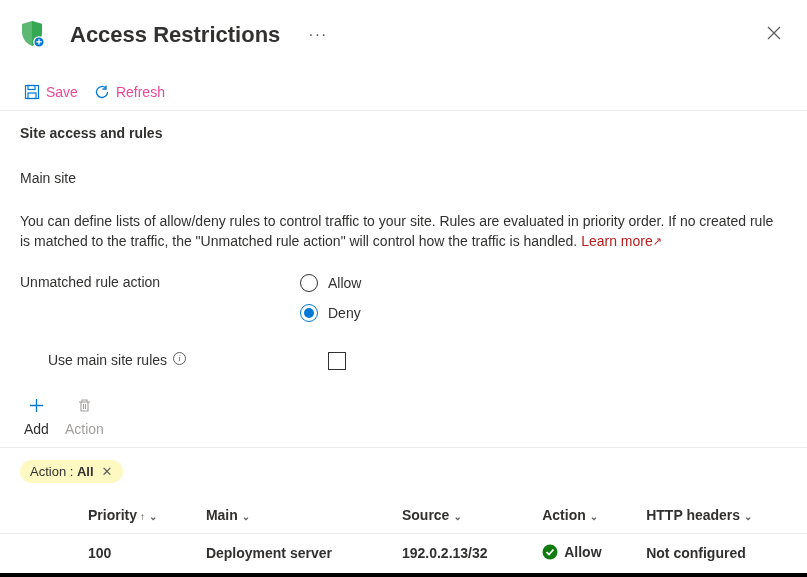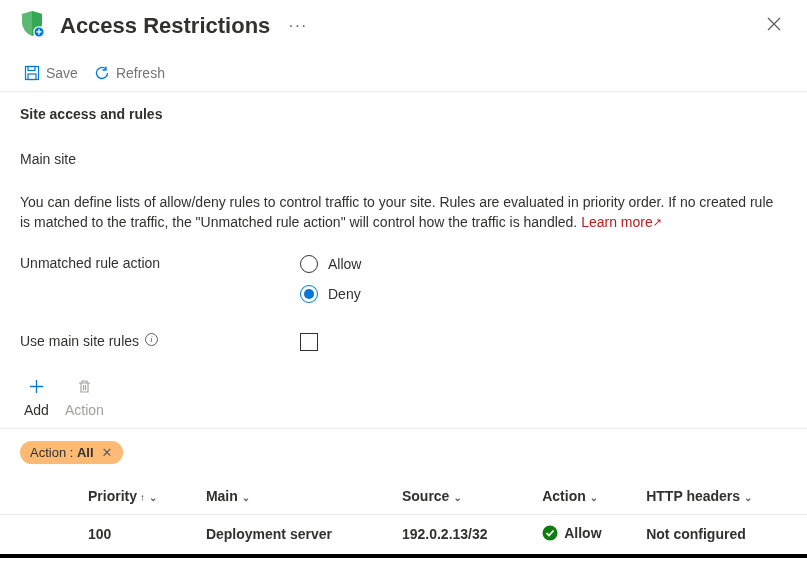--- a/index.html
+++ b/index.html
@@ -16,38 +16,38 @@
     align-items: center;
     padding: 10px 20px 6px 20px;
   }
   .header .shield {
     flex-shrink: 0;
     margin-right: 12px;
   }
   .header h1 {
     font-size: 22px;
     font-weight: 600;
-    margin: 2px;
+    margin: 12px;
     flex-grow: 0;
   }
   .header .dots { margin-left: 16px; color:#605e5c; font-size:16px; letter-spacing:1px;}
   .header .spacer { flex-grow: 1; }
   .header .close { font-size: 16px; color:#605e5c; cursor:pointer; padding:4px 6px;}
   .toolbar {
     display: flex;
     align-items: center;
     padding: 18px 20px 10px 24px;
     gap: 16px;
     border-bottom: 1px solid #edebe9;
   }
   .tool-btn {
     display: inline-flex;
     align-items: center;
     gap: 6px;
-    color: #737373;
+    color: #ec4899;
     cursor: pointer;
     font-size: 14px;
   }
   .tool-btn svg { color:#0078d4; }
   .section {
     padding: 14px 20px 0 20px;
   }
   .section-title {
     font-weight: 600;
     font-size: 14px;
@@ -123,21 +123,21 @@
   .filter-input{
     display:flex; align-items:center;
     border:1px solid #605e5c;
     width:186px; height:30px; padding:0 8px;
   }
   .filter-input input{
     border:none; outline:none; flex:1; font-size:14px;
     font-family:inherit;
   }
   .pill{
-    background:#fdba74; color:#323130;
+    background:#fef9c3; color:#323130;
     border-radius:16px;
     padding:4px 10px;
     display:inline-flex; align-items:center; gap:8px;
     font-size:13px;
   }
   .pill b{font-weight:600;}
   .pill .x{ cursor:pointer; font-size:13px; color:#605e5c;}
   table {
     width:100%;
     border-collapse:collapse;
@@ -223,21 +223,21 @@
       </div>
       <div class="radio selected">
         <span class="circ">
             <span class="dot"></span>
           </span>
         <span>Deny</span>
       </div>
     </div>
   </div>
 
-  <div class="form-row" style="margin-top:30px;">
+  <div class="form-row" style="margin-top:30px;margin-left:28px;">
     <div class="label">
       <span>Use main site rules</span>
       <span class="info-icon">i</span>
     </div>
     <div>
       <div class="checkbox"></div>
     </div>
   </div>
 </div>
 

